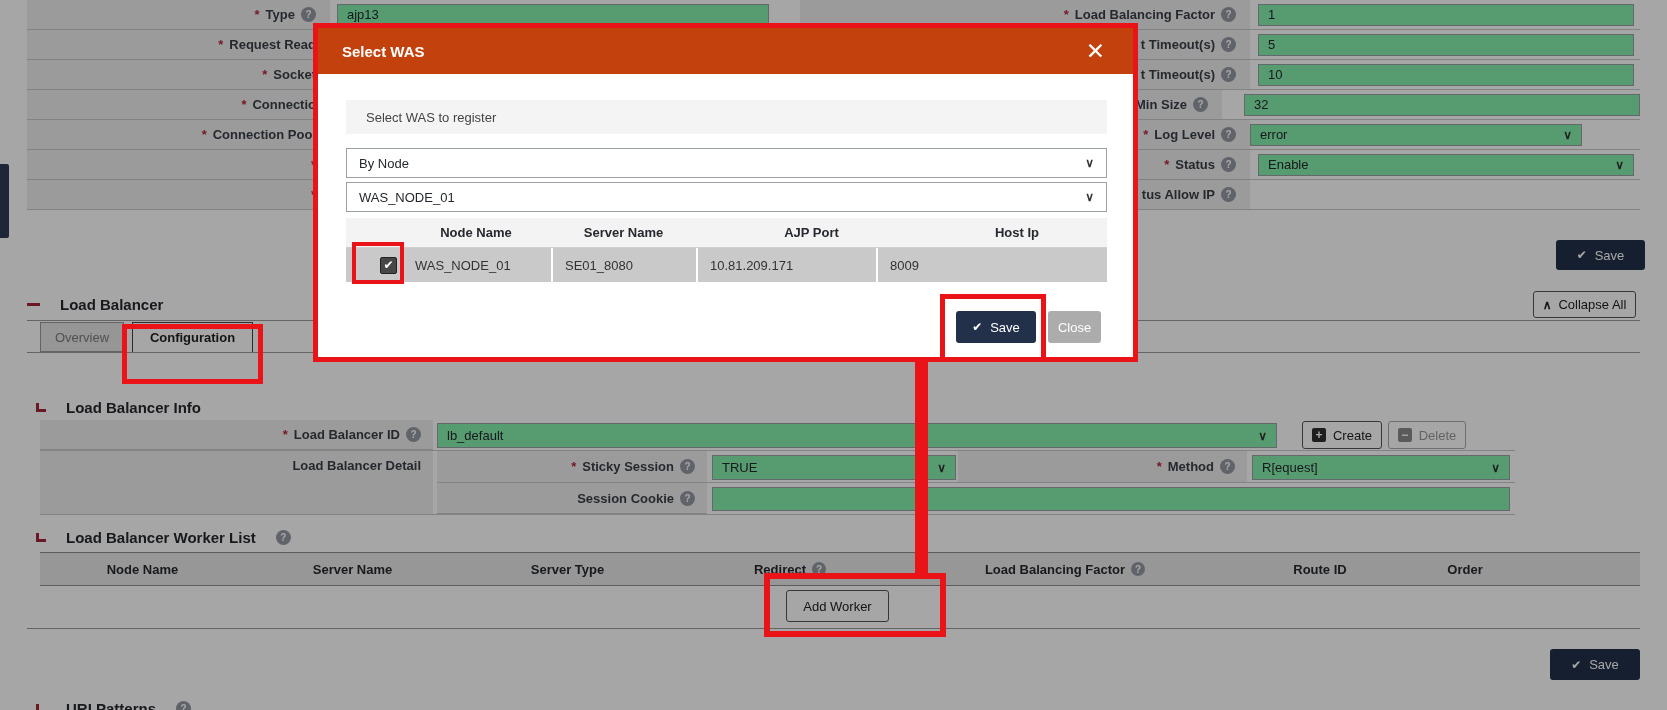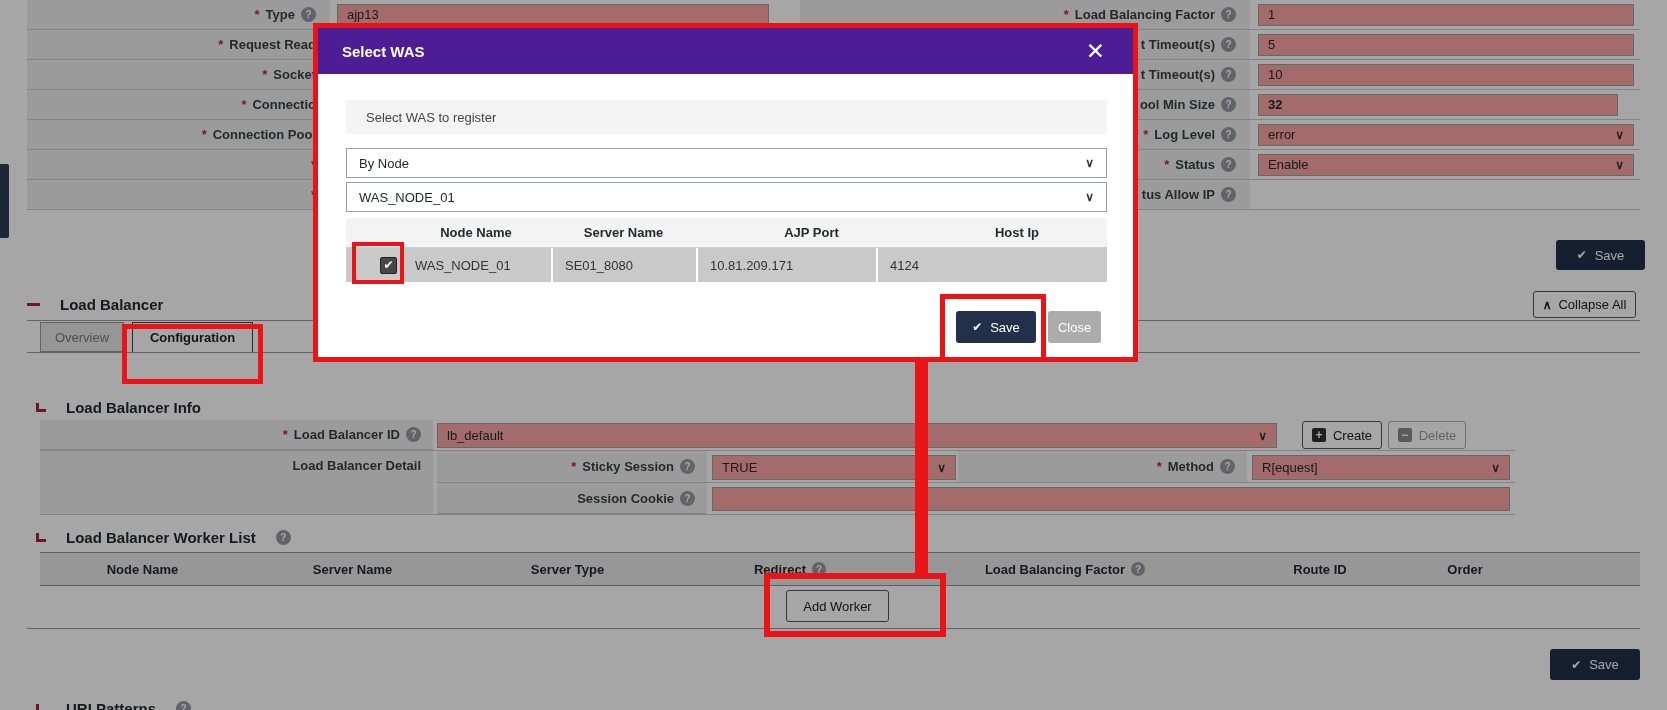--- a/index.html
+++ b/index.html
@@ -11,21 +11,21 @@
   
   .ftable{position:absolute;top:0;z-index:1;}
   .frow{display:flex;height:30px;border-bottom:1px solid #c9c9c9;}
   .flabel{background:#eeeeef;display:flex;align-items:center;justify-content:flex-end;
           gap:6px;font-size:13px;font-weight:bold;color:#3a3f46;padding-right:14px;}
   .req{color:#b5293f;font-weight:bold;font-size:13px;}
   .help{width:15px;height:15px;min-width:15px;border-radius:50%;background:#949aa3;color:#fff;
         font-size:10px;font-weight:bold;display:flex;align-items:center;justify-content:center;}
   .help.sm{width:14px;height:14px;min-width:14px;}
   .finput{flex:1;background:#fff;display:flex;align-items:center;}
-  .tbox{height:22px;border:1px solid #9aa0a6;background:#fca5a5;font-size:13px;color:#24282e;
+  .tbox{height:22px;border:1px solid #9aa0a6;background:#86efac;font-size:13px;color:#24282e;
         display:flex;align-items:center;padding:0 9px;}
   .sbox .chev{margin-left:auto;font-size:12px;font-weight:bold;color:#333;}
 
   
   .btn-navy{background:#22304a;color:#fff;border:none;border-radius:3px;font-size:13px;
             display:flex;align-items:center;justify-content:center;gap:8px;cursor:pointer;}
   .btn-navy .ck{font-size:12px;}
   .btn-outline{background:#fff;border:1px solid #555;border-radius:3px;color:#222;font-size:13px;
                display:flex;align-items:center;justify-content:center;gap:7px;cursor:pointer;}
   .btn-outline.disabled{border-color:#aaa;color:#999;}
@@ -60,21 +60,21 @@
   
   .overlay{position:absolute;left:0;top:0;width:1667px;height:710px;background:rgba(0,0,0,0.35);z-index:5;}
   .anno{position:absolute;border:5px solid #ea1418;z-index:6;}
   .anno.thick{border-width:6px;}
   .vline{position:absolute;background:#ea1418;z-index:6;}
   .anno-top{z-index:12;}
 
   
   .modal{position:absolute;left:313px;top:23px;width:825px;height:339px;background:#fff;
          border:5px solid #ea1418;z-index:10;}
-  .modal-header{height:46px;background:#4c1d95;display:flex;align-items:center;padding:0 24px;}
+  .modal-header{height:46px;background:#c2410c;display:flex;align-items:center;padding:0 24px;}
   .modal-title{color:#fff;font-size:15px;font-weight:bold;}
   .modal-close{margin-left:auto;color:#fff;font-size:23px;font-weight:normal;cursor:pointer;
                line-height:1;margin-right:4px;}
   .m-info{position:absolute;left:28px;top:72px;width:761px;height:34px;background:#f4f4f4;
           display:flex;align-items:center;padding:0 20px;font-size:13px;color:#444;}
   .m-select{position:absolute;left:28px;width:761px;height:30px;border:1px solid #9aa0a6;
             background:#fff;display:flex;align-items:center;padding:0 12px;font-size:13px;color:#24282e;}
   .m-select .chev{margin-left:auto;font-size:12px;font-weight:bold;color:#333;}
   .m-table{position:absolute;left:28px;top:190px;width:761px;z-index:1;}
   .mth{display:flex;height:30px;background:#f3f3f3;border-bottom:1px solid #cfcfcf;}
@@ -178,31 +178,31 @@
       <div class="finput">
           <div class="tbox" style="width:376px;margin-left:8px;">10</div>
         </div>
     </div>
     <div class="frow">
       <div class="flabel" style="width:450px;">
         <span>ool Min Size</span>
         <span class="help">?</span>
       </div>
       <div class="finput">
-          <div class="tbox" style="width:360px;margin-left:8px;font-weight:bold;">32</div>
+          <div class="tbox" style="width:396px;margin-left:22px;">32</div>
         </div>
     </div>
     <div class="frow">
       <div class="flabel" style="width:450px;">
         <span class="req">*</span>
         <span>Log Level</span>
         <span class="help">?</span>
       </div>
       <div class="finput">
-          <div class="tbox sbox" style="width:376px;margin-left:8px;">
+          <div class="tbox sbox" style="width:332px;">
         <span>error</span>
         <span class="chev">∨</span>
       </div>
         </div>
     </div>
     <div class="frow">
       <div class="flabel" style="width:450px;">
         <span class="req">*</span>
         <span>Status</span>
         <span class="help">?</span>
@@ -397,21 +397,21 @@
         <div style="width:150px;">
             <span>WAS_NODE_01</span>
           </div>
         <div style="width:145px;">
             <span>SE01_8080</span>
           </div>
         <div style="width:180px;">
             <span>10.81.209.171</span>
           </div>
         <div style="width:231px;">
-            <span>4124</span>
+            <span>8009</span>
           </div>
       </div>
     </div>
 
     <div class="m-btn btn-navy" style="left:638px;width:80px;">
       <span class="ck">✔</span>
       <span>Save</span>
     </div>
     <div class="m-btn btn-gray" style="left:730px;width:53px;">
       <span>Close</span>

